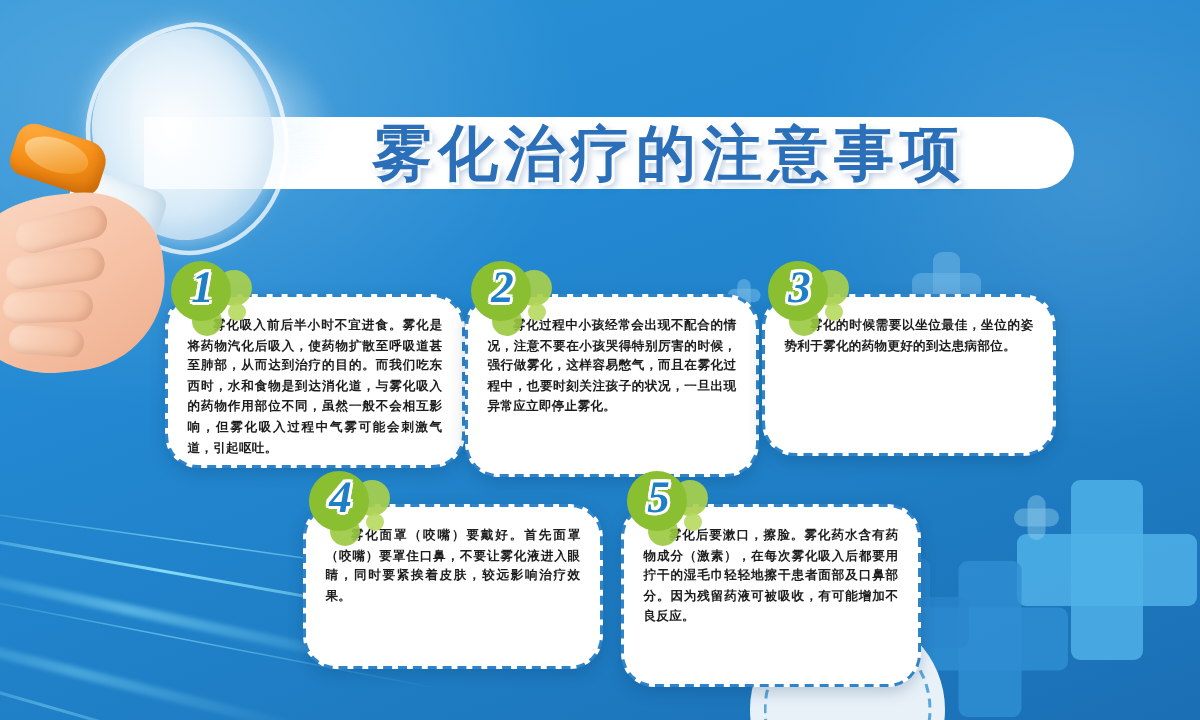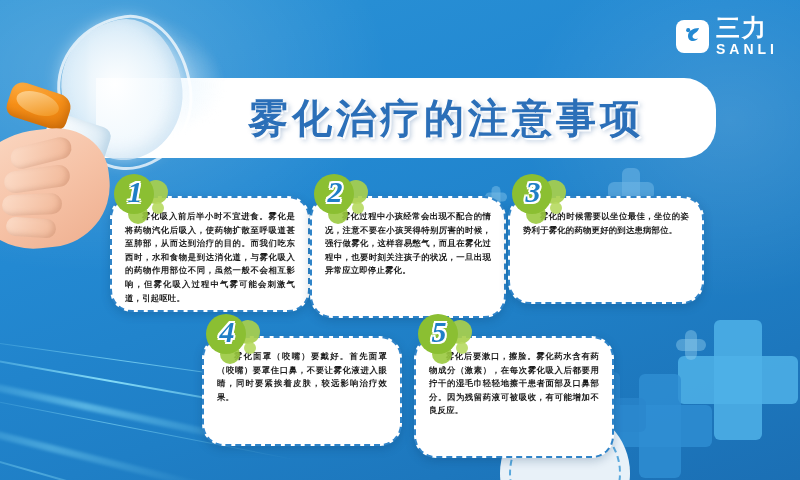--- a/index.html
+++ b/index.html
@@ -50,21 +50,21 @@
     color:#fff;font-size:24px;font-weight:bold;letter-spacing:2px;
     font-family:"DejaVu Sans","Liberation Sans",sans-serif;
   }
   #logo .en{
     color:#fff;font-size:14px;font-weight:bold;letter-spacing:4px;margin-top:2px;
     font-family:"Liberation Sans",sans-serif;
   }
 
   
   #title-banner{
-    position:absolute;left:96px;top:78px;width:620px;height:80px;
+    position:absolute;left:96px;top:78px;width:620px;height:48px;
     background:#ffffff;border-radius:0 32px 32px 0;
     display:flex;align-items:center;justify-content:center;
   }
   #title-banner .title-text{
     font-size:40px;font-weight:bold;letter-spacing:4px;color:#2b6fb8;
     font-family:"DejaVu Sans","Liberation Sans",sans-serif;
     text-shadow:2px 2px 0 rgba(255,255,255,.9), 3px 3px 5px rgba(40,90,150,.35);
     padding-left:80px;
   }
 
@@ -188,32 +188,20 @@
 
   <div class="streaks">
     <div class="streak thick" style="left:-20px;top:52px;width:330px;transform:rotate(12deg);"></div>
     <div class="streak" style="left:-20px;top:30px;width:380px;transform:rotate(10deg);"></div>
     <div class="streak thin" style="left:-10px;top:16px;width:400px;transform:rotate(8deg);"></div>
     <div class="streak thick" style="left:-40px;top:92px;width:300px;transform:rotate(14deg);opacity:.4;"></div>
     <div class="streak" style="left:-40px;top:118px;width:260px;transform:rotate(16deg);opacity:.45;"></div>
     <div class="streak thin" style="left:0px;top:74px;width:340px;transform:rotate(11deg);opacity:.6;"></div>
   </div>
 
-  <div id="logo">
-    <span class="mark">
-      <svg width="24" height="24" viewBox="0 0 24 24" aria-hidden="true">
-        <path d="M18 4c-6 0-11 3-11 8 0 3 2 5 5 5 2.2 0 4-1 5-2.4-1.6.6-3.4.6-4.6-.4-1.5-1.2-1-3.4.8-4.5C15 8.4 17 7.6 18 4z" fill="#2389d2"></path>
-        <circle cx="7.2" cy="6.2" r="2.1" fill="#2389d2"></circle>
-      </svg>
-    </span>
-    <span class="wordmark">
-      <span class="cn">三力</span>
-      <span class="en">SANLI</span>
-    </span>
-  </div>
 
   <div id="title-banner">
     <span class="title-text">雾化治疗的注意事项</span>
   </div>
 
   <div id="photo">
     <div class="mist"></div>
     <div class="mist2"></div>
     <div class="mask-body"></div>
     <div class="mask-rim"></div>

